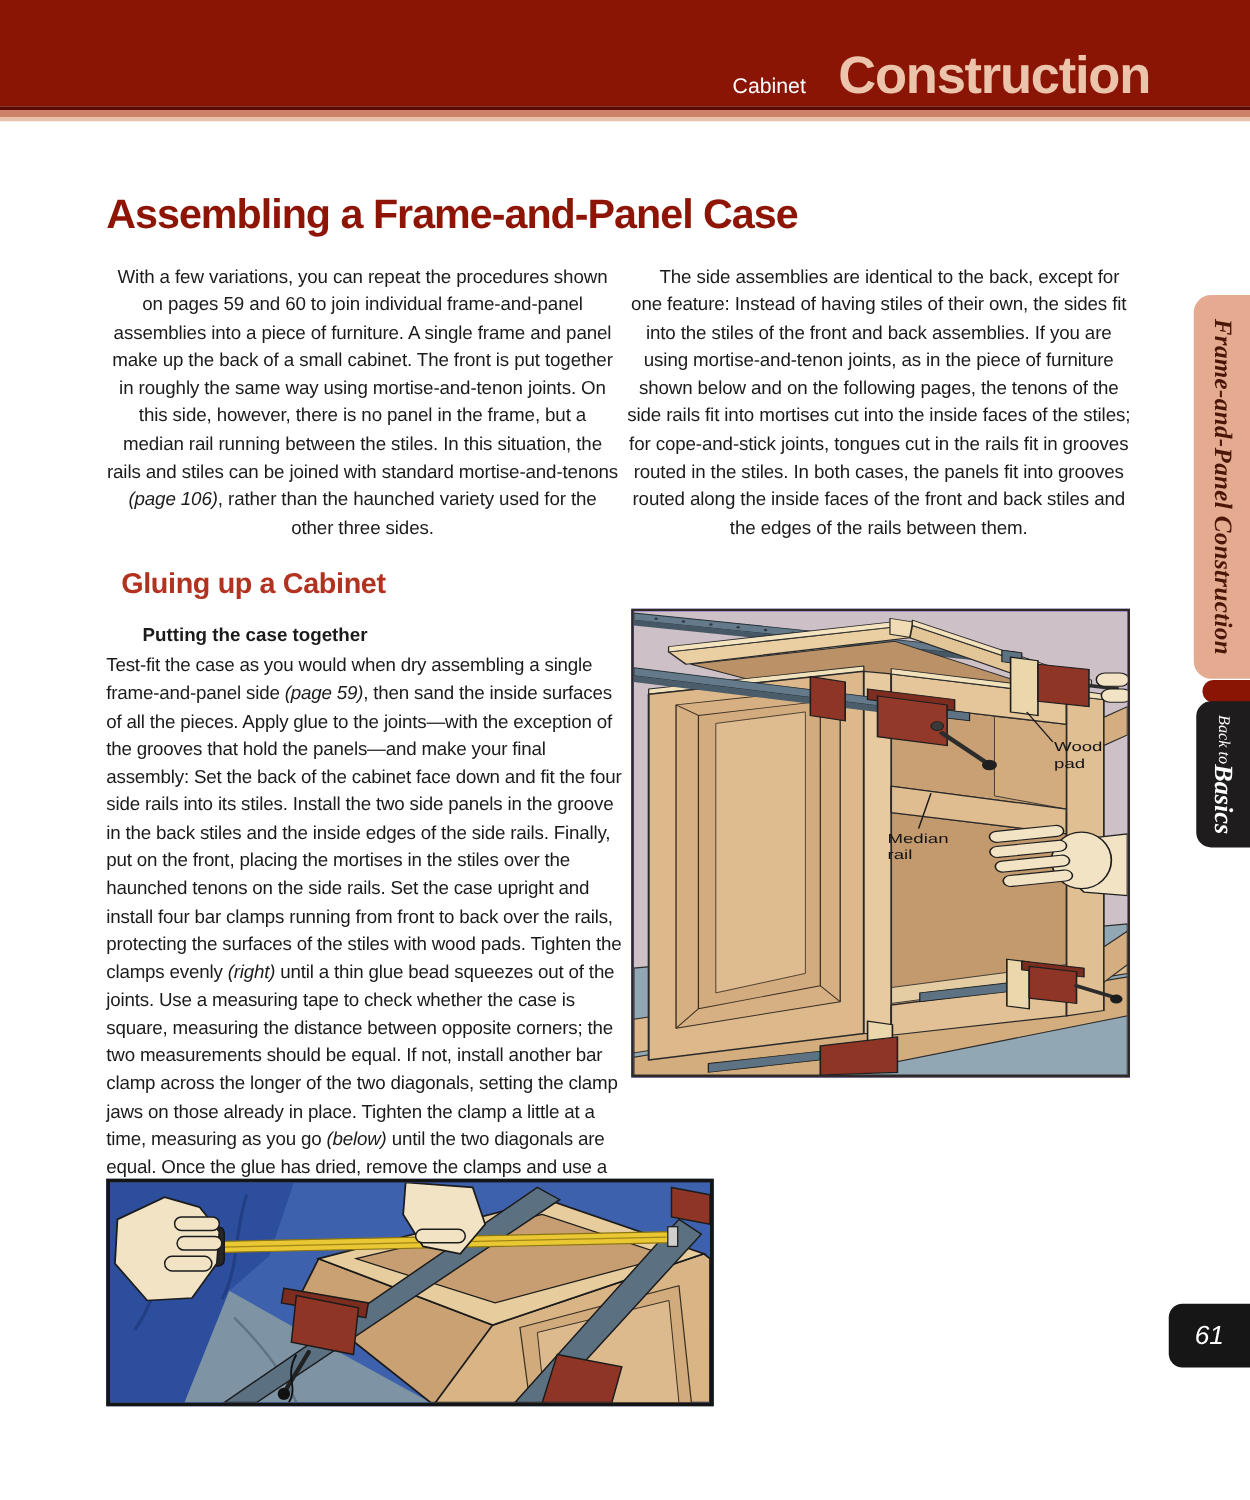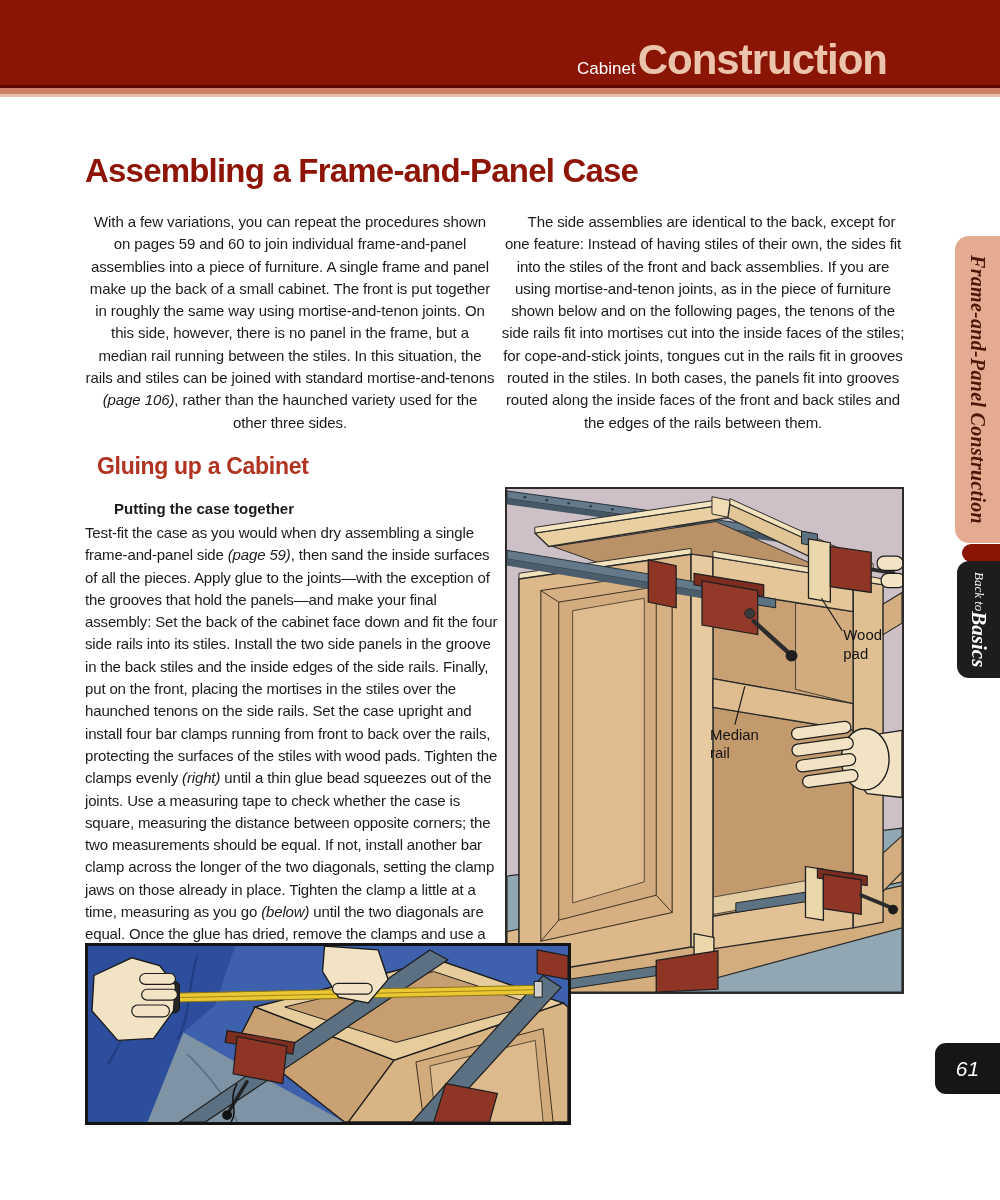--- a/index.html
+++ b/index.html
@@ -2,21 +2,21 @@
 <html style="--header-red: #8a1505; --stripe-salmon: #cd8168; --title-red: #8e1505; --section-red: #b23220; --tab-salmon: #e4ab90; --tab-text: #4b1507; --tab-black: #1e1c1c; --text: #1b1b1b;"><head>
 <meta charset="utf-8">
 <style>
   html,body{margin:0;padding:0;background:#ffffff;}
   .page{position:relative;width:1000px;height:1200px;background:#fff;overflow:hidden;
         font-family:"Liberation Sans",sans-serif;color:var(--text,#1b1b1b);}
 
   
   .chapter-band{position:absolute;left:0;top:0;width:1000px;height:85px;
     background:var(--header-red,#8a1505);display:flex;align-items:flex-end;
-    justify-content:flex-end;padding:0 113px 8px 0;box-sizing:border-box;}
+    justify-content:flex-end;padding:0 80px 8px 0;box-sizing:border-box;gap:24px;}
   .chapter-band .kicker{font-size:17px;color:#ffffff;line-height:1;margin-right:2px;}
   .chapter-band .big{font-size:42px;font-weight:700;letter-spacing:-1px;
     color:#ecc3ab;line-height:0.82;}
   .stripe-dark{position:absolute;left:0;top:85px;width:1000px;height:3px;background:#5e0a03;}
   .stripe-salmon{position:absolute;left:0;top:88px;width:1000px;height:6px;
     background:var(--stripe-salmon,#cd8168);}
   .stripe-light{position:absolute;left:0;top:94px;width:1000px;height:3px;background:#e9c0a9;}
 
   
   .page-title{position:absolute;left:85px;top:130px;font-size:33px;font-weight:700;
@@ -26,21 +26,21 @@
   .col-left{left:85px;width:410px;}
   .col-right{left:500px;width:406px;text-indent:17px;}
   .cite{font-style:italic;}
   .section-heading{position:absolute;left:97px;top:434px;font-size:23px;font-weight:700;
     letter-spacing:-0.3px;color:var(--section-red,#b23220);}
   .step-heading{position:absolute;left:85px;top:485px;font-size:15px;font-weight:700;margin-left:29px;}
   .step-body{position:absolute;left:85px;top:507px;width:414px;font-size:15px;
     line-height:22.3px;letter-spacing:-0.15px;}
 
   
-  .figure-main{position:absolute;left:505px;top:487px;width:399px;height:507px;
+  .figure-main{position:absolute;left:505px;top:487px;width:399px;height:375px;
     border:2px solid #2e2a28;box-sizing:border-box;background:#8b5cf6;z-index:1;}
   .figure-bottom{position:absolute;left:85px;top:943px;width:486px;height:182px;
     border:3px solid #151515;box-sizing:border-box;background:#3e61ad;z-index:5;}
   .figure-main svg,.figure-bottom svg{display:block;width:100%;height:100%;}
 
   
   .tab-chapter{position:absolute;left:955px;top:236px;width:45px;height:307px;
     background:var(--tab-salmon,#e4ab90);border-radius:14px 0 0 14px;
     display:flex;align-items:center;justify-content:center;z-index:2;}
   .tab-chapter span{writing-mode:vertical-rl;white-space:nowrap;

